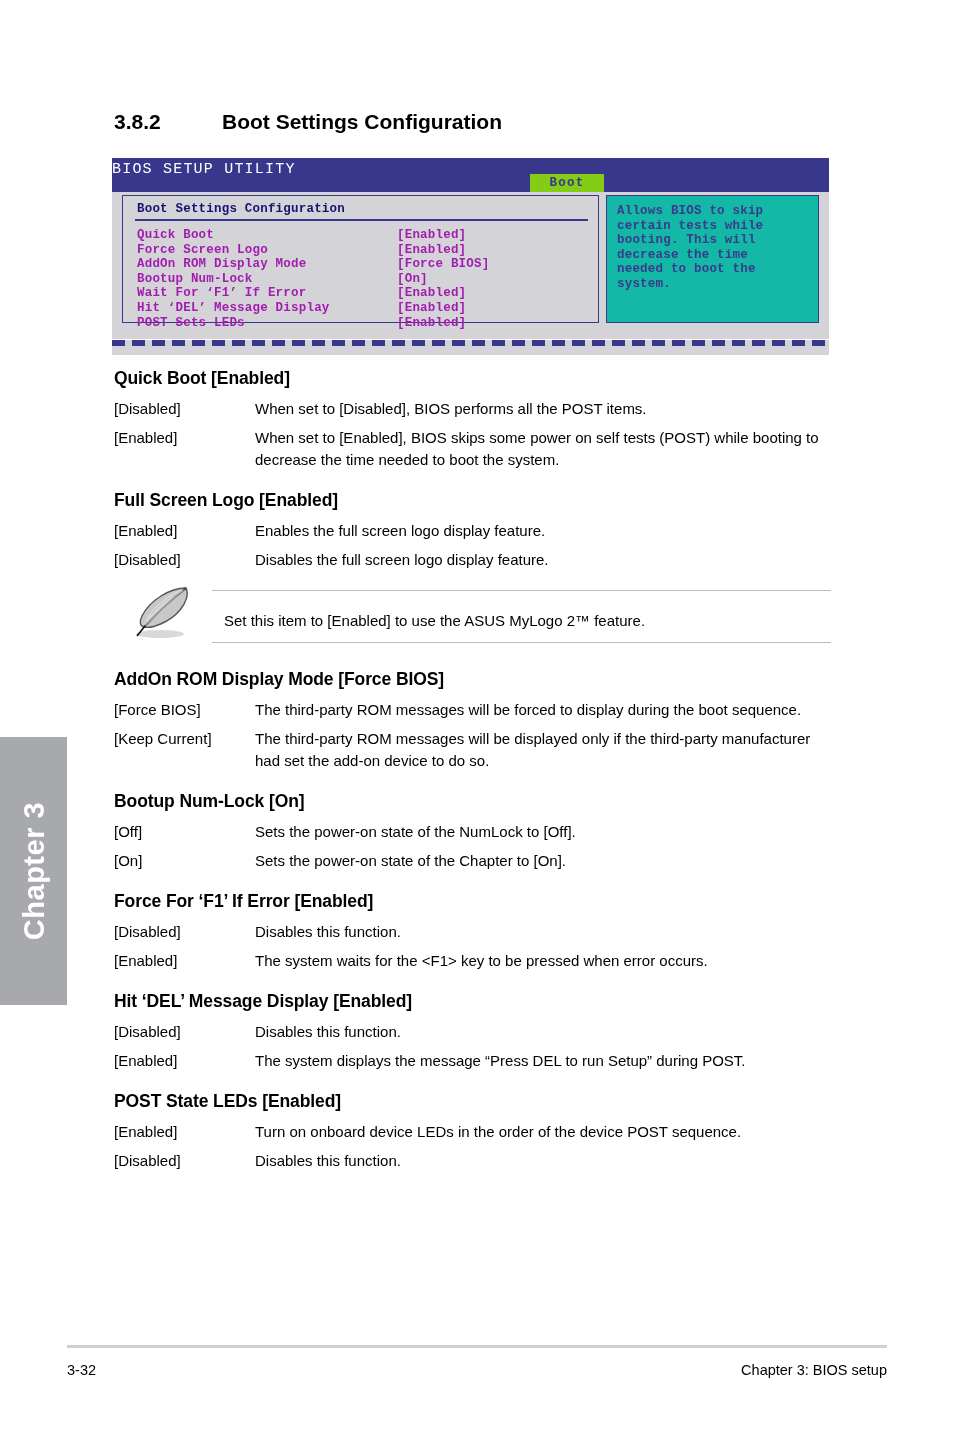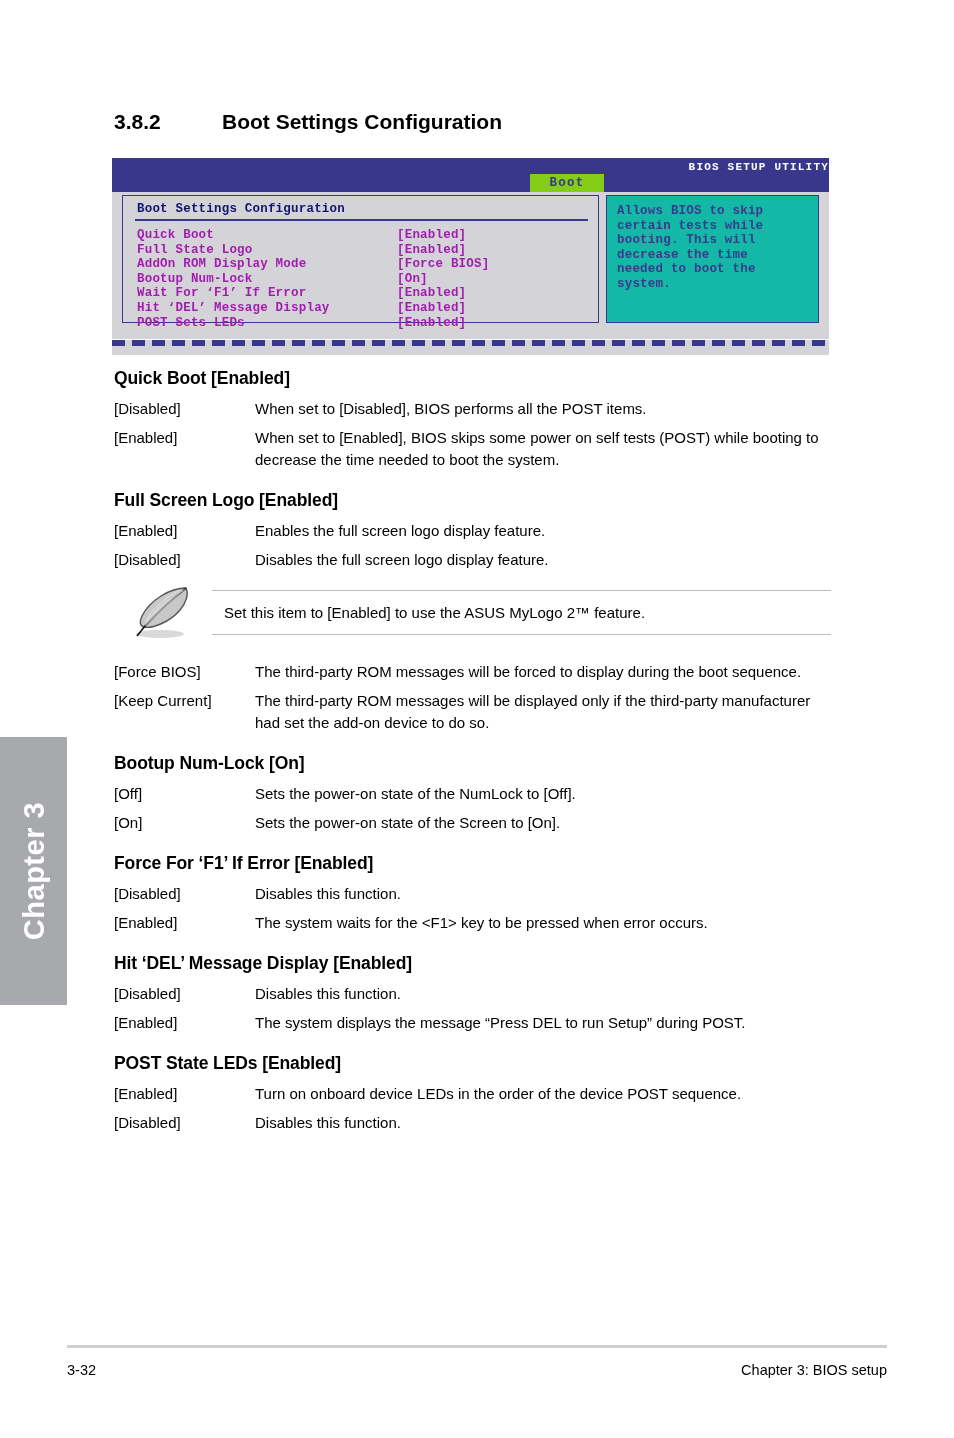--- a/index.html
+++ b/index.html
@@ -60,25 +60,25 @@
     width: 717px;
   }
   .bios-titlebar {
     position: relative;
     height: 34px;
     background: #38378c;
   }
   .bios-title {
     position: absolute;
     left: 0; right: 0; top: 3px;
-    text-align: right;
+    text-align: left;
     color: #ffffff;
     font-family: "Liberation Mono", "DejaVu Sans Mono", monospace;
-    font-weight: bold;
-    font-size: 11px;
+    font-weight: normal;
+    font-size: 15px;
     letter-spacing: 1.2px;
   }
   .bios-tab {
     position: absolute;
     left: 418px;
     top: 16px;
     width: 74px;
     height: 18px;
     background: #84cc16;
     color: #38378c;
@@ -196,21 +196,21 @@
 
   
   .note {
     margin: 17px 0 26px 0;
     position: relative;
   }
   .note-inner {
     margin-left: 98px;
     border-top: 1.5px solid #bcbcbc;
     border-bottom: 1.5px solid #bcbcbc;
-    padding: 13px 0 13px 12px;
+    padding: 21px 0 13px 12px;
     font-size: 15px;
     color: #000000;
   }
   .note-icon {
     position: absolute;
     left: 12px;
     top: -8px;
     width: 80px;
     height: 60px;
   }
@@ -259,21 +259,21 @@
       <div class="bios-main">
         <div class="bios-section-title">Boot Settings Configuration</div>
         <div class="bios-rule"></div>
         <div class="bios-rows">
 
           <div class="bios-row">
             <span class="lbl">Quick Boot</span>
             <span class="val">[Enabled]</span>
           </div>
           <div class="bios-row">
-            <span class="lbl">Full State Logo</span>
+            <span class="lbl">Force Screen Logo</span>
             <span class="val">[Enabled]</span>
           </div>
           <div class="bios-row">
             <span class="lbl">AddOn ROM Display Mode</span>
             <span class="val">[Force BIOS]</span>
           </div>
           <div class="bios-row">
             <span class="lbl">Bootup Num-Lock</span>
             <span class="val">[On]</span>
           </div>
@@ -341,39 +341,40 @@
           <path d="M60 6 C50 14 34 28 19 44" fill="none" stroke="#3a3a3a" stroke-width="2.2"></path>
           <path d="M19 44 L11 54" fill="none" stroke="#111111" stroke-width="1.6"></path>
           <path d="M57 9 C46 13 33 22 25 33" fill="none" stroke="#9a9a9a" stroke-width="1"></path>
           <path d="M59 7 C48 8 33 19 22 34 C18 40 18 43 20 44" fill="#e6e6e6" opacity="0.55"></path>
         </svg>
       </div>
       <div class="note-inner">Set this item to [Enabled] to use the ASUS MyLogo 2™ feature.</div>
     </div>
 
     <div class="item-block">
+      <div class="item-title">AddOn ROM Display Mode [Force BIOS]</div>
       <div class="opt-row">
         <div class="opt-key">[Force BIOS]</div>
         <div class="opt-desc">The third-party ROM messages will be forced to display during the boot sequence.</div>
       </div>
       <div class="opt-row">
         <div class="opt-key">[Keep Current]</div>
         <div class="opt-desc">The third-party ROM messages will be displayed only if the third-party manufacturer had set the add-on device to do so.</div>
       </div>
     </div>
 
     <div class="item-block">
       <div class="item-title">Bootup Num-Lock [On]</div>
       <div class="opt-row">
         <div class="opt-key">[Off]</div>
         <div class="opt-desc">Sets the power-on state of the NumLock to [Off].</div>
       </div>
       <div class="opt-row">
         <div class="opt-key">[On]</div>
-        <div class="opt-desc">Sets the power-on state of the Screen to [On].</div>
+        <div class="opt-desc">Sets the power-on state of the Chapter to [On].</div>
       </div>
     </div>
 
     <div class="item-block">
       <div class="item-title">Force For ‘F1’ If Error [Enabled]</div>
       <div class="opt-row">
         <div class="opt-key">[Disabled]</div>
         <div class="opt-desc">Disables this function.</div>
       </div>
       <div class="opt-row">

